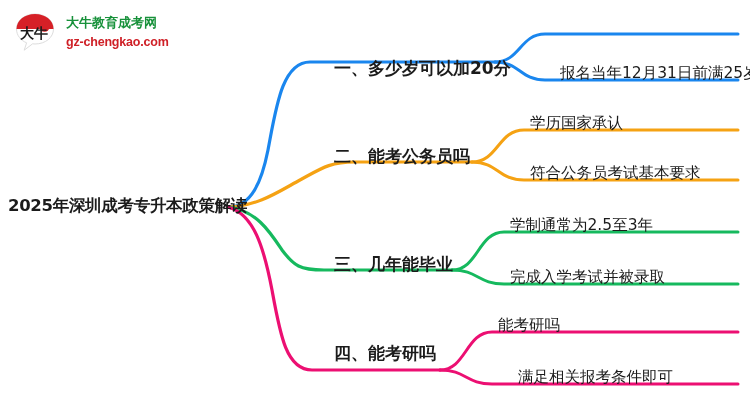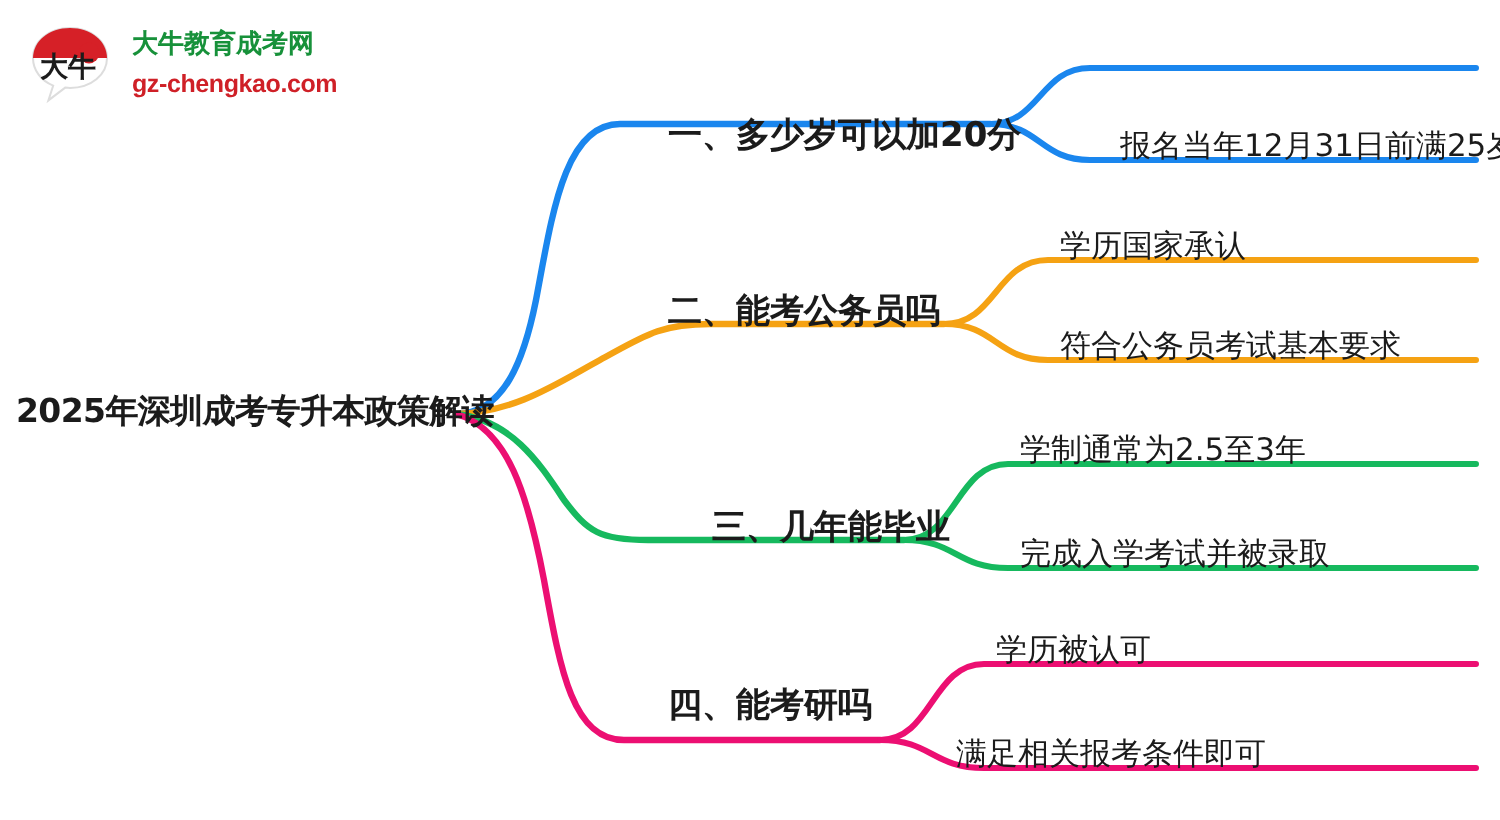--- a/index.html
+++ b/index.html
@@ -91,21 +91,21 @@
 
   <div class="label root-label" style="left:8px; top:198px;text-align:right;">2025年深圳成考专升本政策解读</div>
 
   <div class="label branch-label" style="left:334px; top:48px;margin-top:12px;">一、多少岁可以加20分</div>
   <div class="label leaf-label" style="left:560px; top:66px;">报名当年12月31日前满25岁</div>
 
   <div class="label branch-label" style="left:334px; top:148px;">二、能考公务员吗</div>
   <div class="label leaf-label" style="left:530px; top:116px;">学历国家承认</div>
   <div class="label leaf-label" style="left:530px; top:166px;text-align:right;">符合公务员考试基本要求</div>
 
-  <div class="label branch-label" style="left:334px; top:256px;margin-left:22px;">三、几年能毕业</div>
+  <div class="label branch-label" style="left:334px; top:256px;">三、几年能毕业</div>
   <div class="label leaf-label" style="left:510px; top:218px;">学制通常为2.5至3年</div>
   <div class="label leaf-label" style="left:510px; top:270px;">完成入学考试并被录取</div>
 
   <div class="label branch-label" style="left:334px; top:345px;">四、能考研吗</div>
-  <div class="label leaf-label" style="left:498px; top:318px;">学历被认可</div>
-  <div class="label leaf-label" style="left:478px; top:370px;">满足相关报考条件即可</div>
+  <div class="label leaf-label" style="left:498px; top:318px;">能考研吗</div>
+  <div class="label leaf-label" style="left:518px; top:370px;">满足相关报考条件即可</div>
 
 </div>
 
 </body></html>

